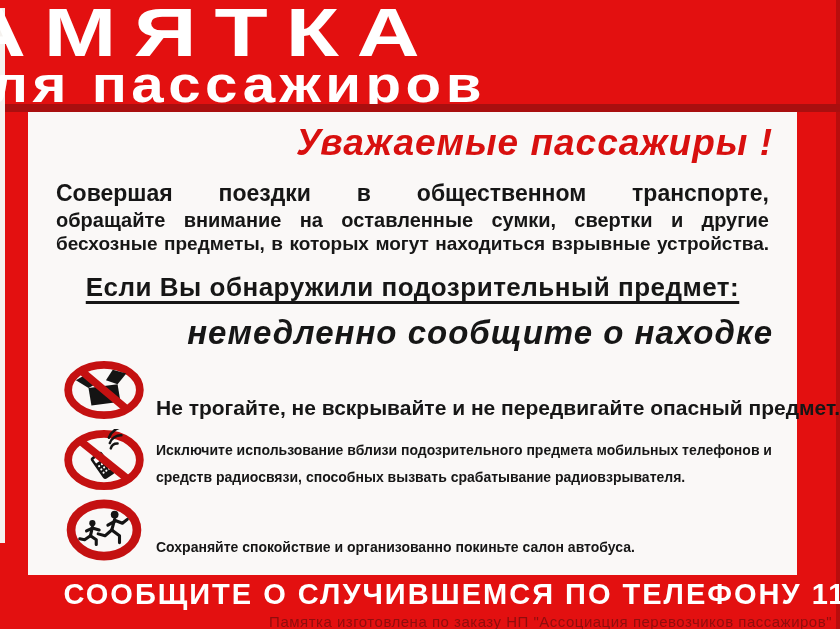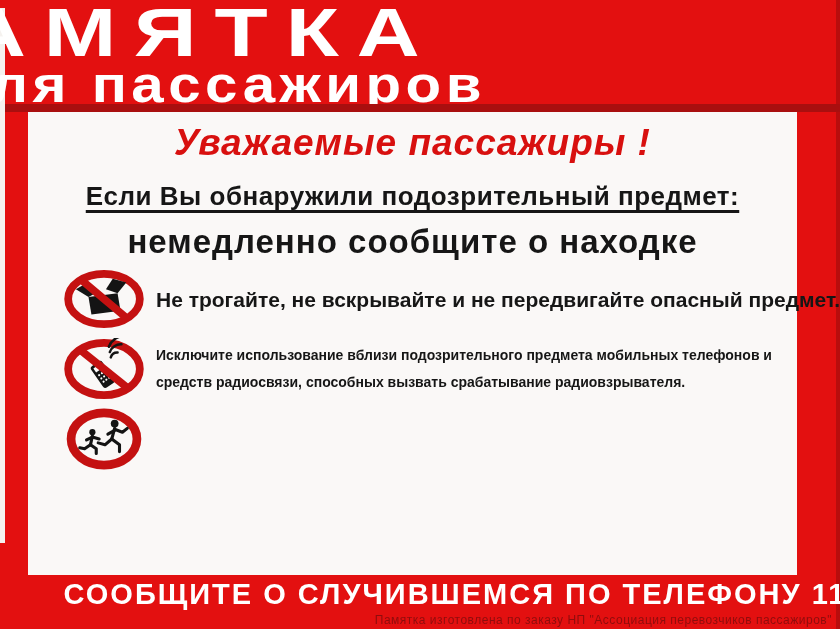--- a/index.html
+++ b/index.html
@@ -29,73 +29,78 @@
   .divider{position:absolute;left:5px;top:104px;width:835px;height:8px;background:#a90f0f;}
 
   
   .panel{
     position:absolute;left:28px;top:112px;width:769px;height:463px;
     background:#faf8f7;color:#161616;
     padding:0 24px;box-sizing:border-box;
   }
   .greeting{
     margin:10px 0 0 0;
-    text-align:center;
+    text-align:right;
     font-size:37px;font-weight:bold;font-style:italic;
     color:#d8100f;letter-spacing:1px;
   }
   .intro{margin:14px 4px 0 4px;}
   .intro span{display:block;text-align:justify;text-align-last:justify;font-weight:bold;}
   .intro .l1{font-size:23px;line-height:31px;}
   .intro .l2{font-size:20px;line-height:23px;}
   .intro .l3{font-size:19px;line-height:23px;}
 
   .alert-heading{
     margin:17px 0 12px 0;text-align:center;
     font-size:26px;font-weight:bold;
     text-decoration:underline;text-decoration-thickness:3px;text-underline-offset:5px;
     letter-spacing:0.5px;white-space:nowrap;
   }
-  .alert-big{text-align:center;font-weight:bold;font-size:33px;line-height:36px;margin-top:7px;letter-spacing:1px;}
+  .alert-big{text-align:right;font-weight:bold;font-size:33px;line-height:36px;margin-top:7px;letter-spacing:1px;font-style:italic;}
 
   .rules{margin-top:8px;}
-  .rule{display:flex;align-items:center;margin-top:8px;}
+  .rule{display:flex;align-items:flex-end;margin-top:8px;}
   .rule .icon-box{flex:0 0 104px;display:flex;justify-content:center;}
   .rule .icon-box svg{width:88px;height:62px;}
   .rule .rule-text{font-weight:bold;font-size:14px;line-height:27px;}
   .rule-1 .rule-text{font-size:21px;white-space:nowrap;}
 
   
   .banner{
     position:absolute;left:0;top:578px;width:100%;
     text-align:center;color:#ffffff;
     font-size:29px;font-weight:bold;letter-spacing:2px;white-space:nowrap;margin-left:44px;
   }
   .credit{
     position:absolute;right:8px;top:613px;
-    font-size:12px;color:#8f0d0d;letter-spacing:0.5px;
+    font-size:15px;color:#8f0d0d;letter-spacing:0.5px;
   }
 </style>
 </head>
 <body>
 
 <div class="poster">
   <div class="edge-left"></div>
   <div class="edge-right"></div>
 
   <header class="masthead">
     <div class="title-1">ПАМЯТКА</div>
     <div class="title-2">для пассажиров</div>
   </header>
 
   <div class="divider"></div>
 
   <main class="panel">
     <h2 class="greeting">Уважаемые пассажиры !</h2>
 
+    <p class="intro">
+      <span class="l1">Совершая поездки в общественном транспорте,</span>
+      <span class="l2">обращайте внимание на оставленные сумки, свертки и другие</span>
+      <span class="l3">бесхозные предметы, в которых могут находиться взрывные устройства.</span>
+    </p>
 
     <h3 class="alert-heading">Если Вы обнаружили подозрительный предмет:</h3>
     <div class="alert-big">
       <div>немедленно сообщите о находке</div>
     </div>
 
     <div class="rules">
 
       <div class="rule rule-1">
         <div class="icon-box">
@@ -153,20 +158,21 @@
               <path d="M51 32 L44 38 L37 36"></path>
               <circle cx="31" cy="25" r="3.2" fill="#141414" stroke="none"></circle>
               <path d="M31 29 L29 38"></path>
               <path d="M31 30 L38 32"></path>
               <path d="M31 30 L25 33"></path>
               <path d="M29 38 L35 42 L35 47"></path>
               <path d="M29 38 L23 42 L18 41"></path>
             </g>
           </svg>
         </div>
+        <div class="rule-text">Сохраняйте спокойствие и организованно покиньте салон автобуса.</div>
       </div>
 
     </div>
   </main>
 
   <div class="banner">СООБЩИТЕ О СЛУЧИВШЕМСЯ ПО ТЕЛЕФОНУ 112</div>
   <div class="credit">Памятка изготовлена по заказу НП "Ассоциация перевозчиков пассажиров"</div>
 </div>
 
 </body></html>

